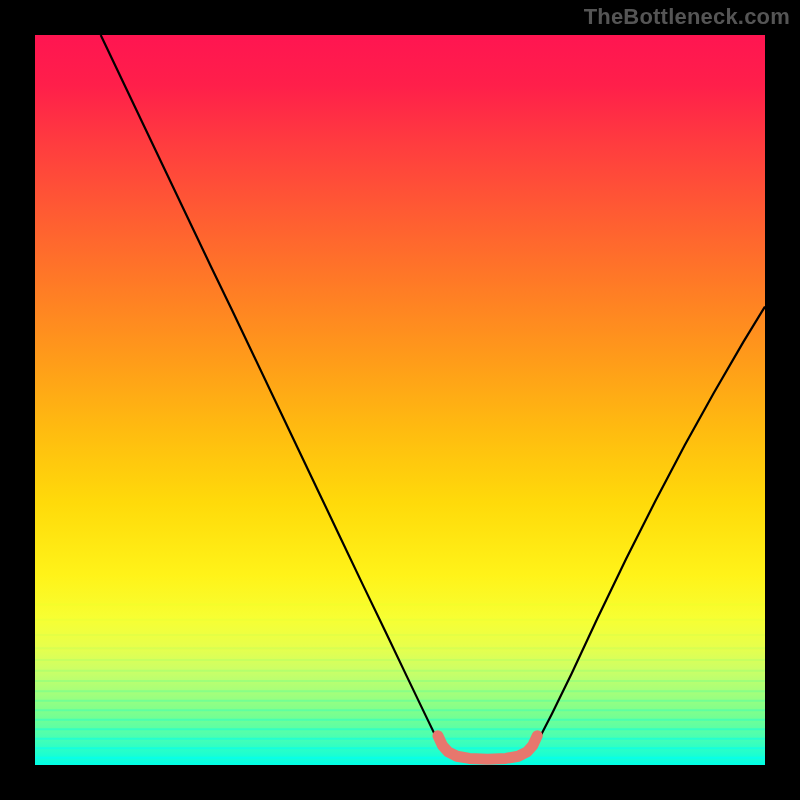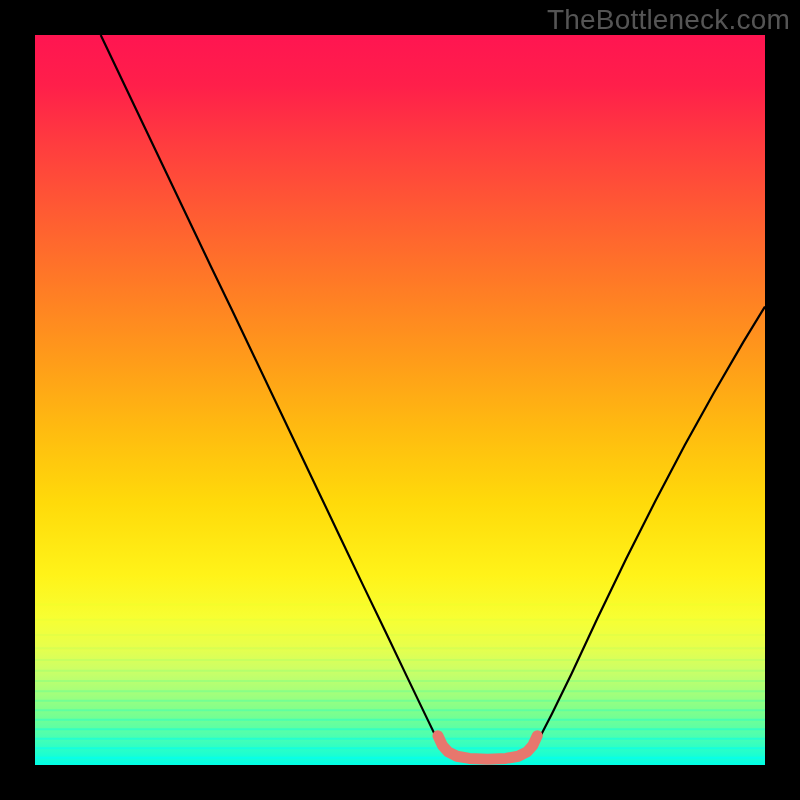--- a/index.html
+++ b/index.html
@@ -14,22 +14,22 @@
     position: relative;
     width: 800px;
     height: 800px;
     background: #000;
   }
   .watermark {
     position: absolute;
     top: 4px;
     right: 10px;
     color: #555;
-    font-size: 28px;
-    font-weight: 400;
+    font-size: 22px;
+    font-weight: 700;
     letter-spacing: 0.2px;
     z-index: 20;
   }
   .plot-area {
     position: absolute;
     left: 35px;
     top: 35px;
     width: 730px;
     height: 730px;
     overflow: hidden;

